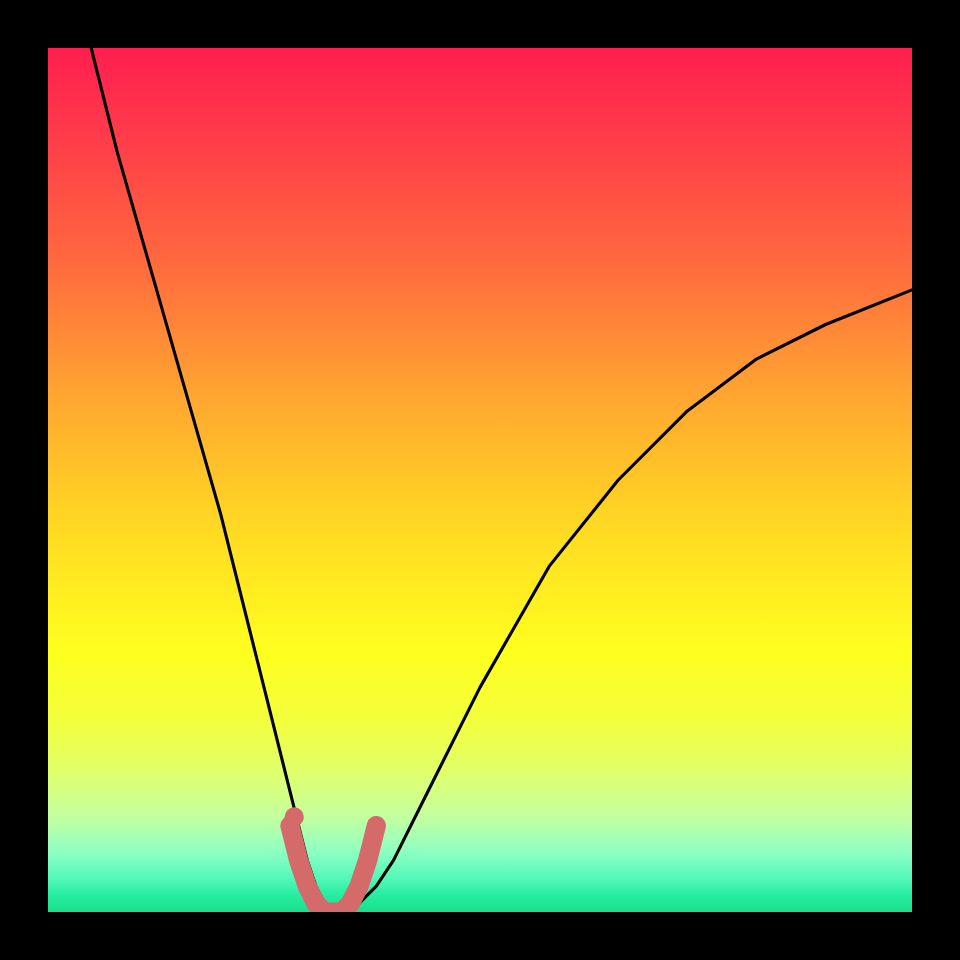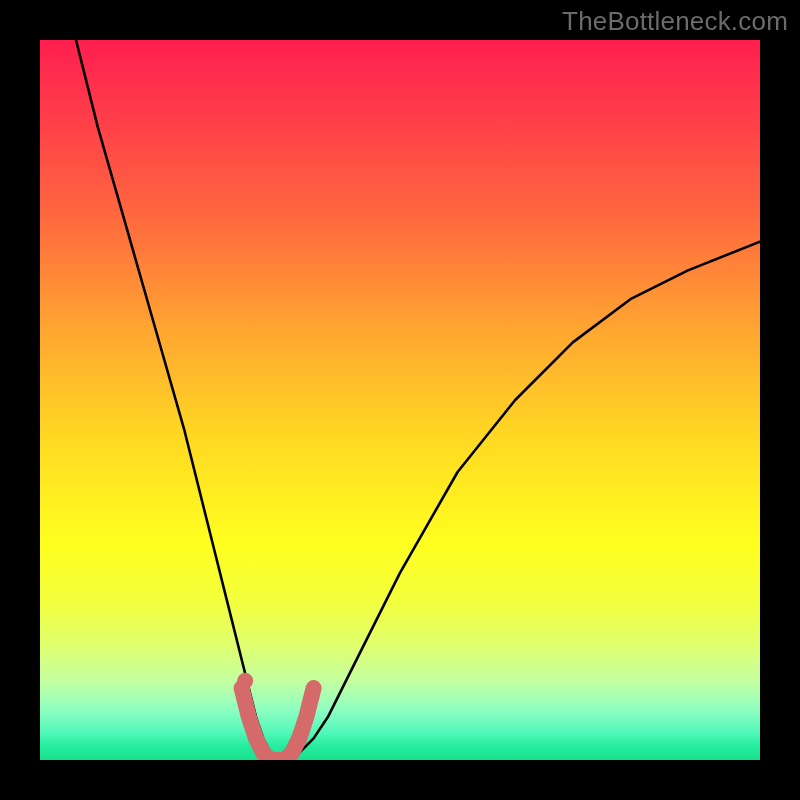--- a/index.html
+++ b/index.html
@@ -66,21 +66,20 @@
     top: 0;
     width: 720px;
     height: 720px;
   }
 </style>
 </head>
 <body>
 
 <div class="frame">
 
-  <div class="watermark">TheBottleneck.com</div>
 
   <div class="plot-area">
     <div class="gradient"></div>
 
     <svg class="curve" viewBox="0 0 720 720" preserveAspectRatio="none">
       <path fill="none" stroke="#000000" stroke-width="2.6" stroke-linecap="round" stroke-linejoin="round" d="M36.0 0.0 L57.6 86.4 L86.4 187.2 L115.2 288.0 L144.0 388.8 L172.8 504.0 L187.2 561.6 L201.6 619.2 L216.0 676.8 L223.2 698.4 L230.4 712.8 L237.6 720.0 L244.8 720.0 L252.0 720.0 L259.2 712.8 L273.6 698.4 L288.0 676.8 L316.8 619.2 L360.0 532.8 L417.6 432.0 L475.2 360.0 L532.8 302.4 L590.4 259.2 L648.0 230.4 L720.0 201.6"></path>
       <path fill="none" stroke="#d46a6a" stroke-width="16" stroke-linecap="round" stroke-linejoin="round" d="M201.6 648.0 L208.8 676.8 L216.0 698.4 L223.2 712.8 L230.4 720.0 L237.6 720.0 L244.8 720.0 L252.0 712.8 L259.2 698.4 L266.4 676.8 L273.6 648.0"></path>
       <circle r="8" fill="#d46a6a" cx="205.2" cy="640.8">
       </circle>
     </svg>

